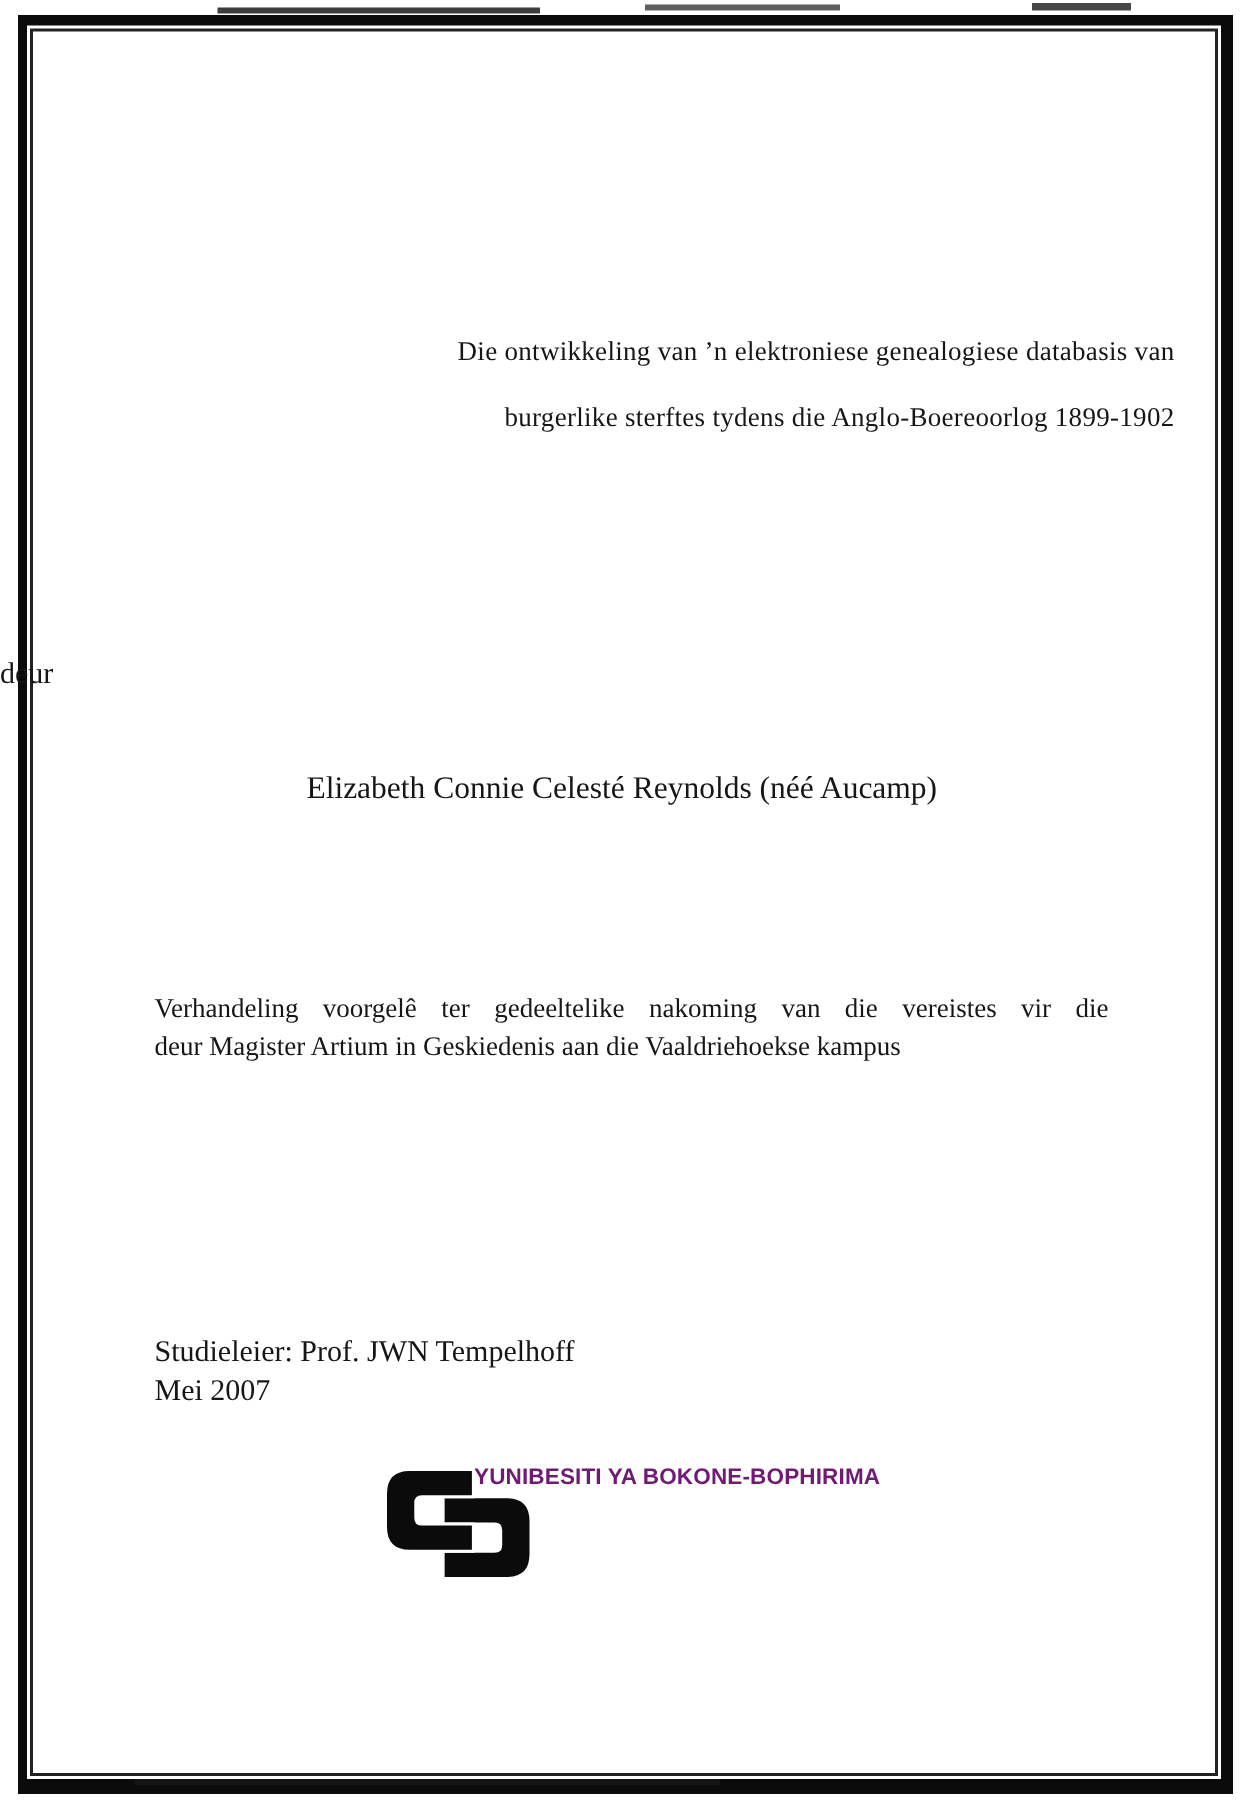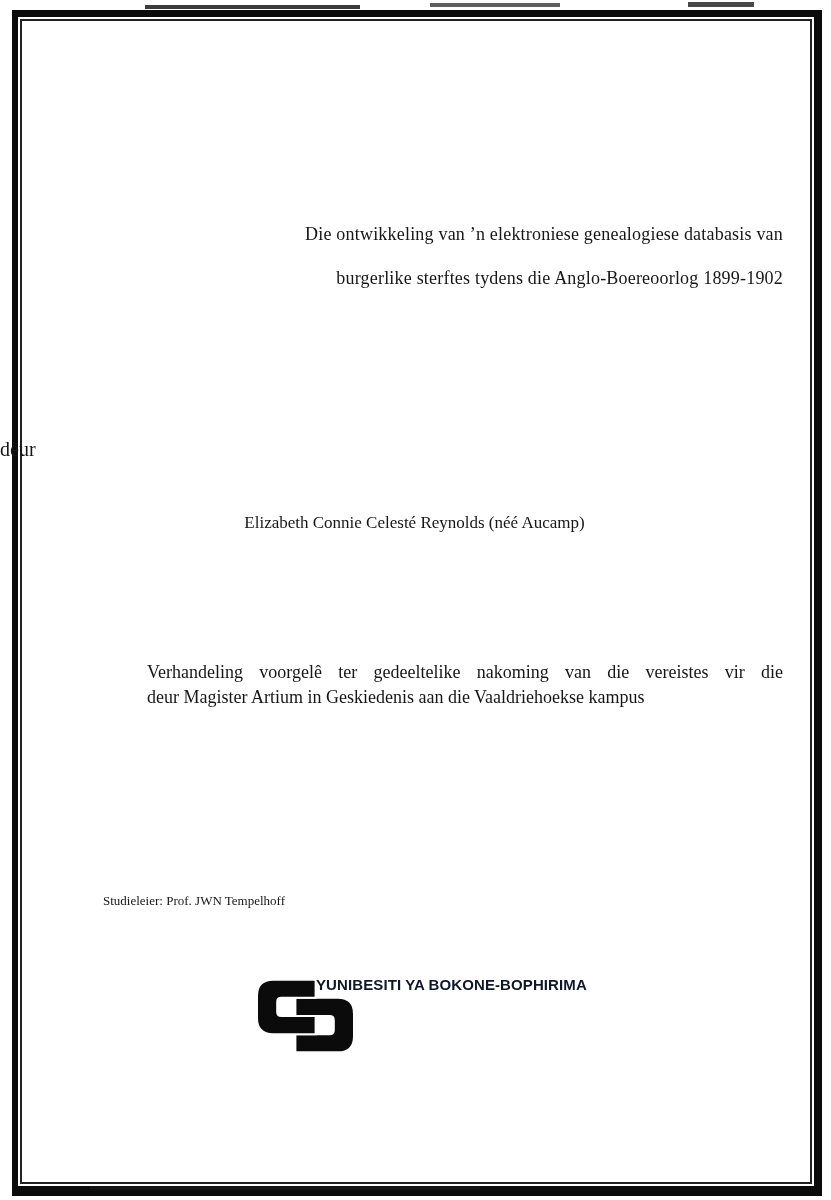--- a/index.html
+++ b/index.html
@@ -49,58 +49,57 @@
   .byline {
     position: absolute;
     top: 438px; left: 0; right: 0;
     text-align: left;
     font-size: 20px;
   }
   .author-name {
     position: absolute;
     top: 513px; left: 0; right: 2px;
     text-align: center;
-    font-size: 17px;
+    font-size: 21px;
   }
   .submission {
     position: absolute;
     top: 660px; left: 103px; width: 636px;
     font-size: 18px;
     line-height: 25px;
-    margin-left: 44px;
   }
   .submission .justified {
     text-align: justify;
     text-align-last: justify;
   }
   .submission .degree { }
   .supervisor-block {
     position: absolute;
     top: 888px; left: 103px;
-    font-size: 13px;
+    font-size: 20px;
     line-height: 26px;
   }
 
   
   .logo-mark {
     position: absolute;
     left: 258px; top: 980px;
     width: 95px; height: 72px;
   }
   .logo-mark svg { overflow: visible; display: block; }
   .logo-wordmark {
     position: absolute;
     left: 316px; top: 976px; width: 250px;
     font-family: "Liberation Sans", sans-serif;
     font-weight: bold;
     font-size: 15px;
     line-height: 17px;
     text-align: right;
     letter-spacing: 0.1px;
-    color: #0f172a;
+    color: #701a75;
     white-space: nowrap;
   }
 </style>
 </head>
 <body>
 
 <div class="frame-outer">
   <div class="frame-inner"></div>
 </div>
 <div class="artifact a1"></div>
@@ -117,20 +116,21 @@
 
 <div class="author-name">Elizabeth Connie Celesté Reynolds (néé Aucamp)</div>
 
 <div class="submission">
   <div class="justified">Verhandeling voorgelê ter gedeeltelike nakoming van die vereistes vir die</div>
   <div><span>deur </span><span class="degree">Magister Artium</span><span> in Geskiedenis aan die Vaaldriehoekse kampus</span></div>
 </div>
 
 <div class="supervisor-block">
   <div>Studieleier: Prof. JWN Tempelhoff</div>
+  <div>Mei 2007</div>
 </div>
 
 <div class="logo-mark">
   <svg width="95" height="72" viewBox="0 0 94 70" xmlns="http://www.w3.org/2000/svg">
 
     <path d="M 38 70 L 79 70 Q 94 70 94 55 L 94 33 Q 94 18 79 18 L 38 18 L 38 34 L 71 34 Q 76 34 76 39 L 76 49 Q 76 54 71 54 L 38 54 Z" fill="#0b0b0b"></path>
 
     <path d="M 56 0 L 15 0 Q 0 0 0 15 L 0 37 Q 0 52 15 52 L 56 52 L 56 36 L 23 36 Q 18 36 18 31 L 18 21 Q 18 16 23 16 L 56 16 Z" fill="#0b0b0b" stroke="#ffffff" stroke-width="4" paint-order="stroke"></path>
   </svg>
 </div>

